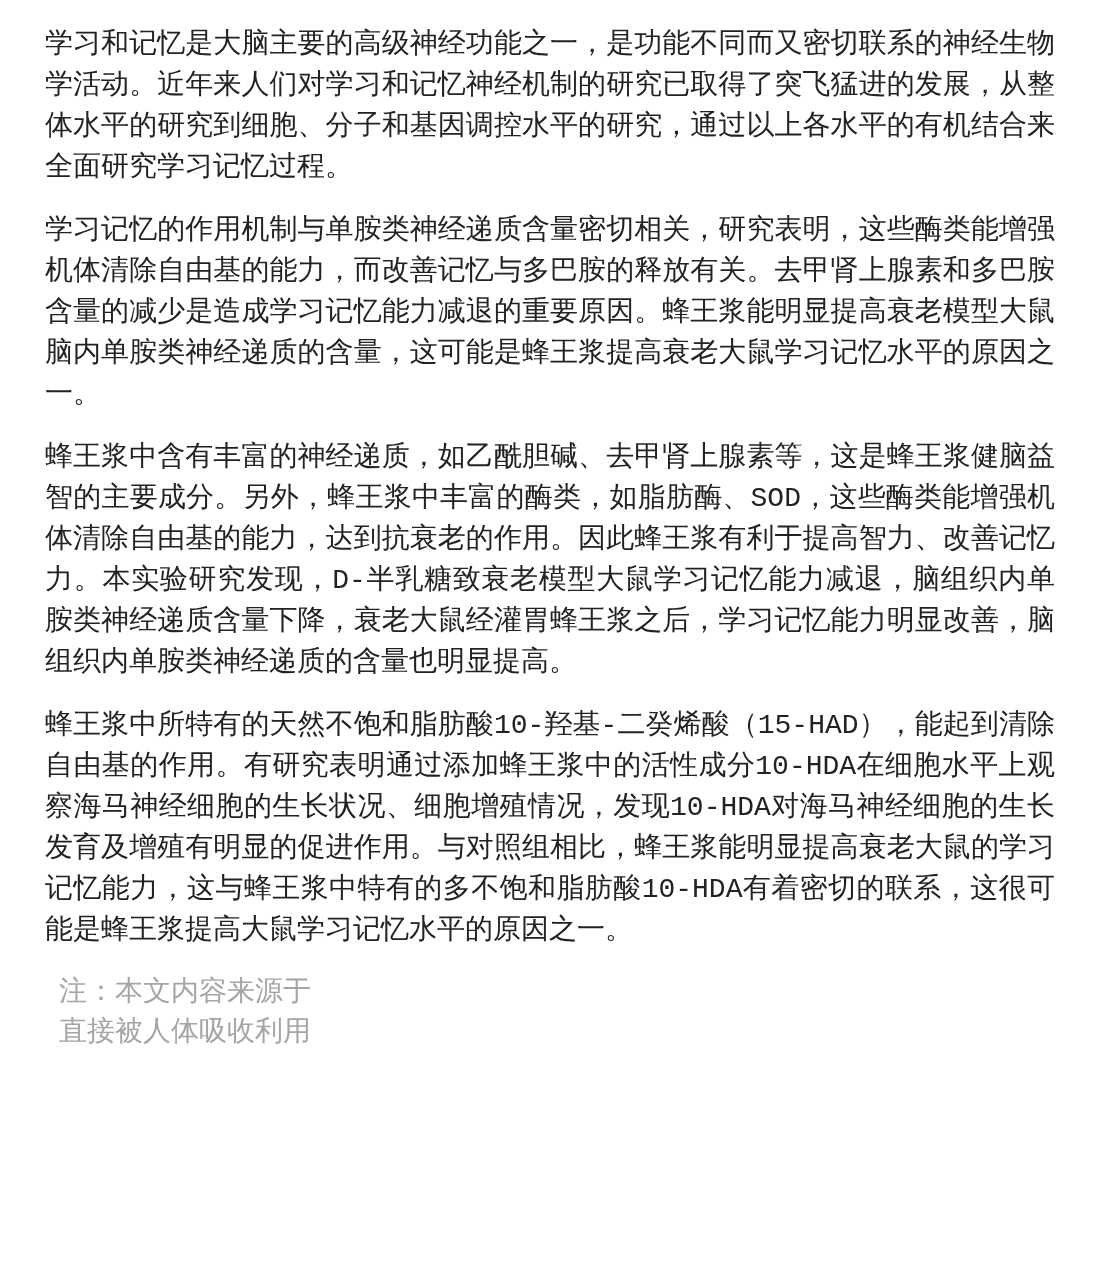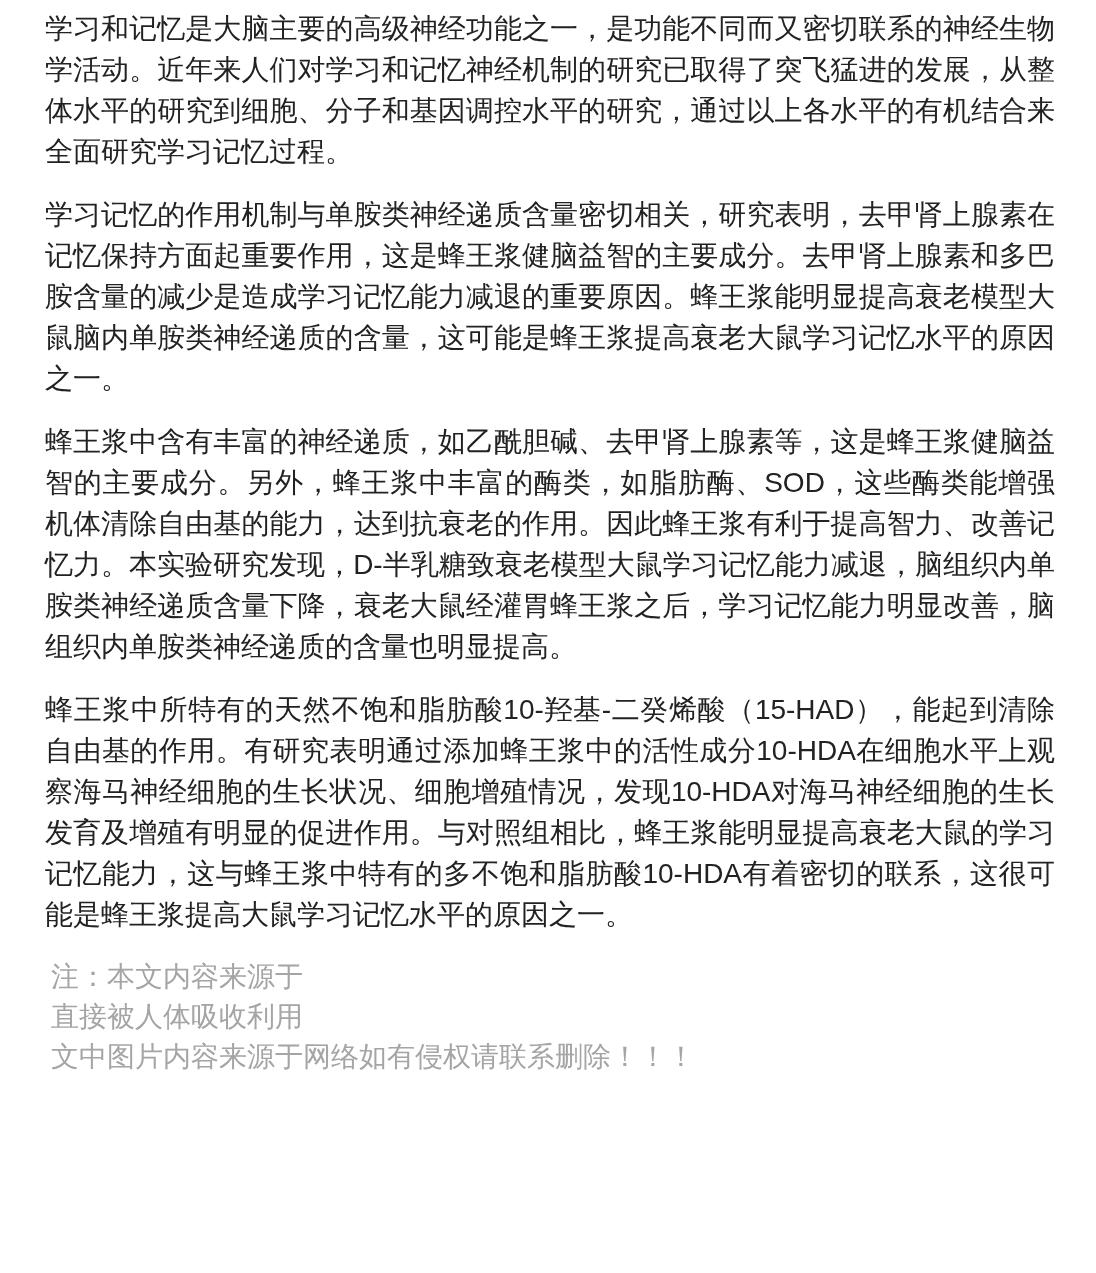--- a/index.html
+++ b/index.html
@@ -7,48 +7,48 @@
     padding: 0;
     background: #ffffff;
   }
   body {
     width: 1096px;
     height: 1273px;
     overflow: hidden;
     font-family: "Liberation Sans", "DejaVu Sans", sans-serif;
   }
   .article {
-    padding: 8px 41px 0 45px;
+    padding: 24px 41px 0 45px;
+    font-family: Liberation Mono, monospace;
   }
   .article p {
     width: 1010px;
     margin: 0 0 22px 0;
     font-size: 28px;
     line-height: 41px;
     color: #222222;
     text-align: justify;
     word-break: break-all;
     letter-spacing: 0;
   }
   .source-note {
-    margin: 6px;
+    margin: 14px;
     font-size: 28px;
     line-height: 40px;
     color: #a5a5a5;
     text-align: left;
   }
 </style>
 </head>
 <body>
 
 <main class="article">
   <p>学习和记忆是大脑主要的高级神经功能之一，是功能不同而又密切联系的神经生物学活动。近年来人们对学习和记忆神经机制的研究已取得了突飞猛进的发展，从整体水平的研究到细胞、分子和基因调控水平的研究，通过以上各水平的有机结合来全面研究学习记忆过程。</p>
-  <p>学习记忆的作用机制与单胺类神经递质含量密切相关，研究表明，去甲肾上腺素在记忆保持方面起重要作用，这是蜂王浆健脑益智的主要成分。去甲肾上腺素和多巴胺含量的减少是造成学习记忆能力减退的重要原因。蜂王浆能明显提高衰老模型大鼠脑内单胺类神经递质的含量，这可能是蜂王浆提高衰老大鼠学习记忆水平的原因之一。</p>
+  <p>学习记忆的作用机制与单胺类神经递质含量密切相关，研究表明，这些酶类能增强机体清除自由基的能力，而改善记忆与多巴胺的释放有关。去甲肾上腺素和多巴胺含量的减少是造成学习记忆能力减退的重要原因。蜂王浆能明显提高衰老模型大鼠脑内单胺类神经递质的含量，这可能是蜂王浆提高衰老大鼠学习记忆水平的原因之一。</p>
   <p>蜂王浆中含有丰富的神经递质，如乙酰胆碱、去甲肾上腺素等，这是蜂王浆健脑益智的主要成分。另外，蜂王浆中丰富的酶类，如脂肪酶、SOD，这些酶类能增强机体清除自由基的能力，达到抗衰老的作用。因此蜂王浆有利于提高智力、改善记忆力。本实验研究发现，D-半乳糖致衰老模型大鼠学习记忆能力减退，脑组织内单胺类神经递质含量下降，衰老大鼠经灌胃蜂王浆之后，学习记忆能力明显改善，脑组织内单胺类神经递质的含量也明显提高。</p>
   <p>蜂王浆中所特有的天然不饱和脂肪酸10-羟基-二癸烯酸（15-HAD），能起到清除自由基的作用。有研究表明通过添加蜂王浆中的活性成分10-HDA在细胞水平上观察海马神经细胞的生长状况、细胞增殖情况，发现10-HDA对海马神经细胞的生长发育及增殖有明显的促进作用。与对照组相比，蜂王浆能明显提高衰老大鼠的学习记忆能力，这与蜂王浆中特有的多不饱和脂肪酸10-HDA有着密切的联系，这很可能是蜂王浆提高大鼠学习记忆水平的原因之一。</p>
 
   <div class="source-note">
     <div>注：本文内容来源于</div>
     <div>直接被人体吸收利用</div>
-    <div>文中图片内容来源于网络如有侵权请联系删除！！！</div>
   </div>
 
 </main>
 
 </body></html>

